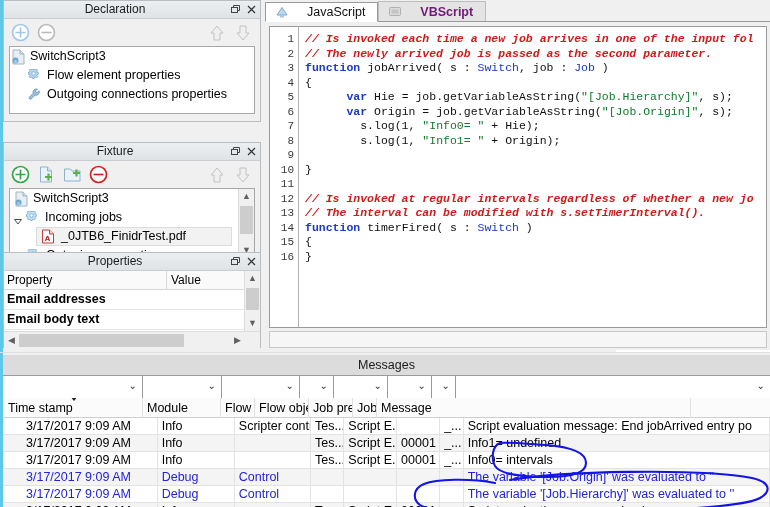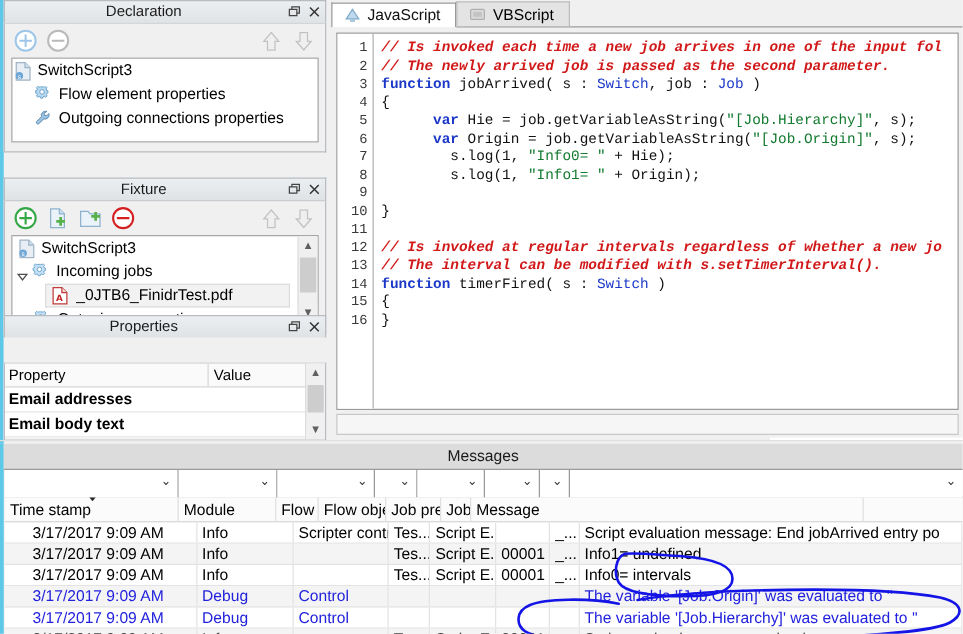--- a/index.html
+++ b/index.html
@@ -64,26 +64,26 @@
 
   .hscroll{height:17px;display:flex;align-items:center;background:#f0f0f0;border-top:1px solid #dcdcdc;}
   .hs-btn{width:15px;height:15px;display:flex;align-items:center;justify-content:center;cursor:pointer;}
   .hs-track{flex:1;height:15px;position:relative;}
   .hs-thumb{position:absolute;left:0;top:1px;height:13px;background:#cdcdcd;cursor:pointer;}
 
   
   .editor-dock{position:absolute;left:265px;top:0;width:505px;height:350px;background:#f0f0f0;}
   .tabstrip{height:21px;display:flex;align-items:flex-end;background:#f0f0f0;border-bottom:1px solid #9a9a9a;}
   .tab{
-    height:20px;display:flex;align-items:center;gap:5px;padding:0 12px 0 9px;
+    height:20px;display:flex;align-items:center;gap:18px;padding:0 12px 0 9px;
     box-sizing:border-box;font-size:12.5px;cursor:pointer;
   }
   .tab.active{background:#ffffff;border:1px solid #9a9a9a;border-bottom:1px solid #ffffff;
     position:relative;top:1px;color:#111;}
-  .tab.inactive{background:#e4e4e4;border:1px solid #bdbdbd;border-bottom:none;color:#000000;}
+  .tab.inactive{background:#e4e4e4;border:1px solid #bdbdbd;border-bottom:none;color:#701a75;font-weight:bold;}
   .tab .tico{width:14px;height:13px;flex:0 0 auto;}
 
   .code-wrap{position:absolute;left:4px;top:26px;right:3px;bottom:22px;background:#fff;border:1px solid #9a9a9a;box-sizing:border-box;overflow:hidden;}
   .code-inner{display:flex;height:100%;}
   .gutter{width:29px;flex:0 0 auto;text-align:right;padding:5px 4px 0 0;box-sizing:border-box;
     font-family:"Liberation Mono", monospace;font-size:11px;color:#3a3a3a;background:#fff;
     border-right:1px solid #b4b4b4;}
   .gutter div{height:14.5px;line-height:14.5px;}
   .code{flex:1;padding:5px 0 0 6px;font-family:"Liberation Mono", monospace;font-size:11.5px;
     white-space:pre;overflow:hidden;}
@@ -338,21 +338,21 @@
                 <path d="M4.5 3.5V1.5h6v5h-2" fill="none" stroke="#444"></path>
               </svg>
           </span>
           <span class="tbtn">
             <svg width="11" height="11" viewBox="0 0 11 11">
                 <path d="M2 2 L9 9 M9 2 L2 9" stroke="#333" stroke-width="1.2" fill="none"></path>
               </svg>
           </span>
         </span>
       </div>
-      <div class="panel-body" style="height:78px;padding:0;background:#fff;margin-top:20px;">
+      <div class="panel-body" style="height:78px;padding:0;background:#fff;">
         <div style="position:relative;height:60px;">
           <div class="grid-head">
             <div class="c1">Property</div>
             <div class="c2">Value</div>
           </div>
           <div class="grid-row">
             <span>Email addresses</span>
           </div>
           <div class="grid-row">
             <span>Email body text</span>

